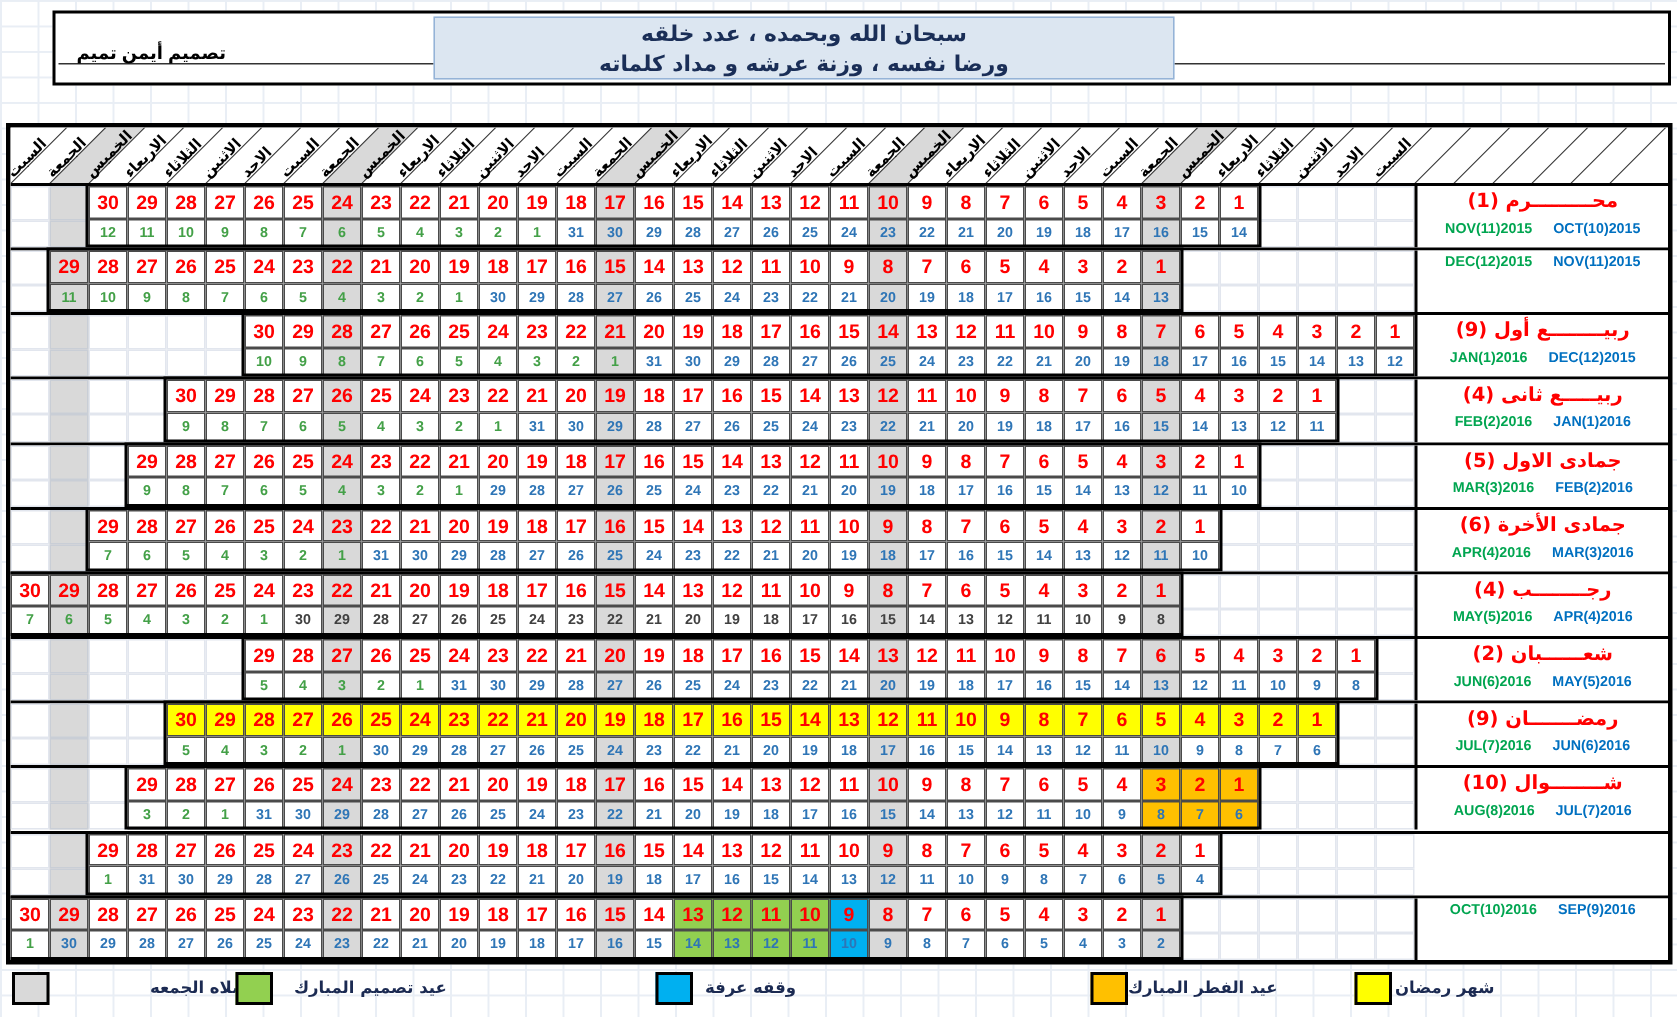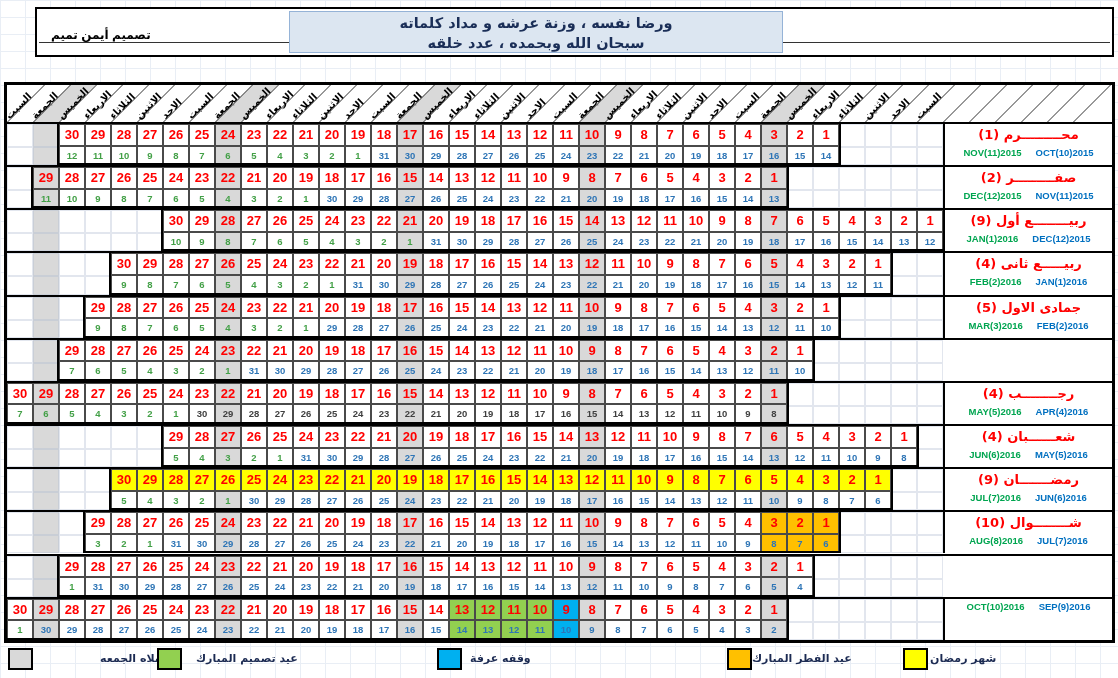--- a/index.html
+++ b/index.html
@@ -55,22 +55,22 @@
 </style>
 </head>
 <body>
 
 <div class="page">
 
   <div class="topbox">
     <div class="topline"></div>
     <div class="designer">تصميم  أيمن تميم</div>
     <div class="titlebox">
+      <div>سبحان الله وبحمده ، عدد خلقه</div>
       <div>ورضا نفسه ، وزنة عرشه و مداد كلماته</div>
-      <div>سبحان الله وبحمده ، عدد خلقه</div>
     </div>
   </div>
 
   <div id="cal" class="calframe">
       <div class="hdr">
         <div class="hcell" style="left: 0px;"></div>
         <div class="hcell" style="left: 26px; background: rgb(217, 217, 217);"></div>
         <div class="hcell" style="left: 52px;"></div>
         <div class="hcell" style="left: 78px;"></div>
         <div class="hcell" style="left: 104px;"></div>
@@ -413,21 +413,20 @@
         <div class="dcell h" style="left: 104px; top: 0px; width: 26px; height: 21.5px; line-height: 20px; color: rgb(255, 0, 0); background: rgb(255, 255, 255);">26</div>
         <div class="dcell g" style="left: 104px; top: 21.5px; width: 26px; height: 19.65px; line-height: 18.15px; background: rgb(255, 255, 255); color: rgb(67, 160, 71);">8</div>
         <div class="dcell h" style="left: 78px; top: 0px; width: 26px; height: 21.5px; line-height: 20px; color: rgb(255, 0, 0); background: rgb(255, 255, 255);">27</div>
         <div class="dcell g" style="left: 78px; top: 21.5px; width: 26px; height: 19.65px; line-height: 18.15px; background: rgb(255, 255, 255); color: rgb(67, 160, 71);">9</div>
         <div class="dcell h" style="left: 52px; top: 0px; width: 26px; height: 21.5px; line-height: 20px; color: rgb(255, 0, 0); background: rgb(255, 255, 255);">28</div>
         <div class="dcell g" style="left: 52px; top: 21.5px; width: 26px; height: 19.65px; line-height: 18.15px; background: rgb(255, 255, 255); color: rgb(67, 160, 71);">10</div>
         <div class="dcell h" style="left: 26px; top: 0px; width: 26px; height: 21.5px; line-height: 20px; color: rgb(255, 0, 0); background: rgb(217, 217, 217);">29</div>
         <div class="dcell g" style="left: 26px; top: 21.5px; width: 26px; height: 19.65px; line-height: 18.15px; background: rgb(217, 217, 217); color: rgb(67, 160, 71);">11</div>
         <div class="mbox" style="left: 24px; width: 758px;"></div>
         <div class="mlabel">
-          <div class="mname">صفـــــــــر (2)</div>
           <div class="msub"><span class="g2" style="color: rgb(0, 165, 80);">DEC(12)2015</span><span class="g1" style="color: rgb(0, 112, 192);">NOV(11)2015</span></div>
         </div>
       </div>
       <div class="mrow" style="top: 123.3px; height: 43.15px;">
         <div class="bgc" style="left: 910px; top: 0px; width: 26px; height: 23px;"></div>
         <div class="bgc" style="left: 910px; top: 23px; width: 26px; height: 18.15px;"></div>
         <div class="bgc" style="left: 884px; top: 0px; width: 26px; height: 23px;"></div>
         <div class="bgc" style="left: 884px; top: 23px; width: 26px; height: 18.15px;"></div>
         <div class="bgc" style="left: 858px; top: 0px; width: 26px; height: 23px;"></div>
         <div class="bgc" style="left: 858px; top: 23px; width: 26px; height: 18.15px;"></div>
@@ -964,20 +963,24 @@
         <div class="dcell g" style="left: 156px; top: 21.5px; width: 26px; height: 19.65px; line-height: 18.15px; background: rgb(255, 255, 255); color: rgb(67, 160, 71);">3</div>
         <div class="dcell h" style="left: 130px; top: 0px; width: 26px; height: 21.5px; line-height: 20px; color: rgb(255, 0, 0); background: rgb(255, 255, 255);">26</div>
         <div class="dcell g" style="left: 130px; top: 21.5px; width: 26px; height: 19.65px; line-height: 18.15px; background: rgb(255, 255, 255); color: rgb(67, 160, 71);">4</div>
         <div class="dcell h" style="left: 104px; top: 0px; width: 26px; height: 21.5px; line-height: 20px; color: rgb(255, 0, 0); background: rgb(255, 255, 255);">27</div>
         <div class="dcell g" style="left: 104px; top: 21.5px; width: 26px; height: 19.65px; line-height: 18.15px; background: rgb(255, 255, 255); color: rgb(67, 160, 71);">5</div>
         <div class="dcell h" style="left: 78px; top: 0px; width: 26px; height: 21.5px; line-height: 20px; color: rgb(255, 0, 0); background: rgb(255, 255, 255);">28</div>
         <div class="dcell g" style="left: 78px; top: 21.5px; width: 26px; height: 19.65px; line-height: 18.15px; background: rgb(255, 255, 255); color: rgb(67, 160, 71);">6</div>
         <div class="dcell h" style="left: 52px; top: 0px; width: 26px; height: 21.5px; line-height: 20px; color: rgb(255, 0, 0); background: rgb(255, 255, 255);">29</div>
         <div class="dcell g" style="left: 52px; top: 21.5px; width: 26px; height: 19.65px; line-height: 18.15px; background: rgb(255, 255, 255); color: rgb(67, 160, 71);">7</div>
         <div class="mbox" style="left: 50px; width: 758px;"></div>
+        <div class="mlabel">
+          <div class="mname">جمادى الأخرة  (6)</div>
+          <div class="msub"><span class="g2" style="color: rgb(0, 165, 80);">APR(4)2016</span><span class="g1" style="color: rgb(0, 112, 192);">MAR(3)2016</span></div>
+        </div>
       </div>
       <div class="mrow" style="top: 295.9px; height: 43.15px;">
         <div class="bgc" style="left: 910px; top: 0px; width: 26px; height: 23px;"></div>
         <div class="bgc" style="left: 910px; top: 23px; width: 26px; height: 18.15px;"></div>
         <div class="bgc" style="left: 884px; top: 0px; width: 26px; height: 23px;"></div>
         <div class="bgc" style="left: 884px; top: 23px; width: 26px; height: 18.15px;"></div>
         <div class="bgc" style="left: 858px; top: 0px; width: 26px; height: 23px;"></div>
         <div class="bgc" style="left: 858px; top: 23px; width: 26px; height: 18.15px;"></div>
         <div class="bgc" style="left: 832px; top: 0px; width: 26px; height: 23px;"></div>
         <div class="bgc" style="left: 832px; top: 23px; width: 26px; height: 18.15px;"></div>
@@ -1237,21 +1240,21 @@
         <div class="dcell h" style="left: 234px; top: 0px; width: 26px; height: 21.5px; line-height: 20px; color: rgb(255, 0, 0); background: rgb(255, 255, 255);">26</div>
         <div class="dcell g" style="left: 234px; top: 21.5px; width: 26px; height: 19.65px; line-height: 18.15px; background: rgb(255, 255, 255); color: rgb(67, 160, 71);">2</div>
         <div class="dcell h" style="left: 208px; top: 0px; width: 26px; height: 21.5px; line-height: 20px; color: rgb(255, 0, 0); background: rgb(217, 217, 217);">27</div>
         <div class="dcell g" style="left: 208px; top: 21.5px; width: 26px; height: 19.65px; line-height: 18.15px; background: rgb(217, 217, 217); color: rgb(67, 160, 71);">3</div>
         <div class="dcell h" style="left: 182px; top: 0px; width: 26px; height: 21.5px; line-height: 20px; color: rgb(255, 0, 0); background: rgb(255, 255, 255);">28</div>
         <div class="dcell g" style="left: 182px; top: 21.5px; width: 26px; height: 19.65px; line-height: 18.15px; background: rgb(255, 255, 255); color: rgb(67, 160, 71);">4</div>
         <div class="dcell h" style="left: 156px; top: 0px; width: 26px; height: 21.5px; line-height: 20px; color: rgb(255, 0, 0); background: rgb(255, 255, 255);">29</div>
         <div class="dcell g" style="left: 156px; top: 21.5px; width: 26px; height: 19.65px; line-height: 18.15px; background: rgb(255, 255, 255); color: rgb(67, 160, 71);">5</div>
         <div class="mbox" style="left: 154px; width: 758px;"></div>
         <div class="mlabel">
-          <div class="mname">شعــــــبان  (4)</div>
+          <div class="mname">شعــــــبان  (2)</div>
           <div class="msub"><span class="g2" style="color: rgb(0, 165, 80);">JUN(6)2016</span><span class="g1" style="color: rgb(0, 112, 192);">MAY(5)2016</span></div>
         </div>
       </div>
       <div class="mrow" style="top: 382.2px; height: 43.15px;">
         <div class="bgc" style="left: 910px; top: 0px; width: 26px; height: 23px;"></div>
         <div class="bgc" style="left: 910px; top: 23px; width: 26px; height: 18.15px;"></div>
         <div class="bgc" style="left: 884px; top: 0px; width: 26px; height: 23px;"></div>
         <div class="bgc" style="left: 884px; top: 23px; width: 26px; height: 18.15px;"></div>
         <div class="bgc" style="left: 858px; top: 0px; width: 26px; height: 23px;"></div>
         <div class="bgc" style="left: 858px; top: 23px; width: 26px; height: 18.15px;"></div>

